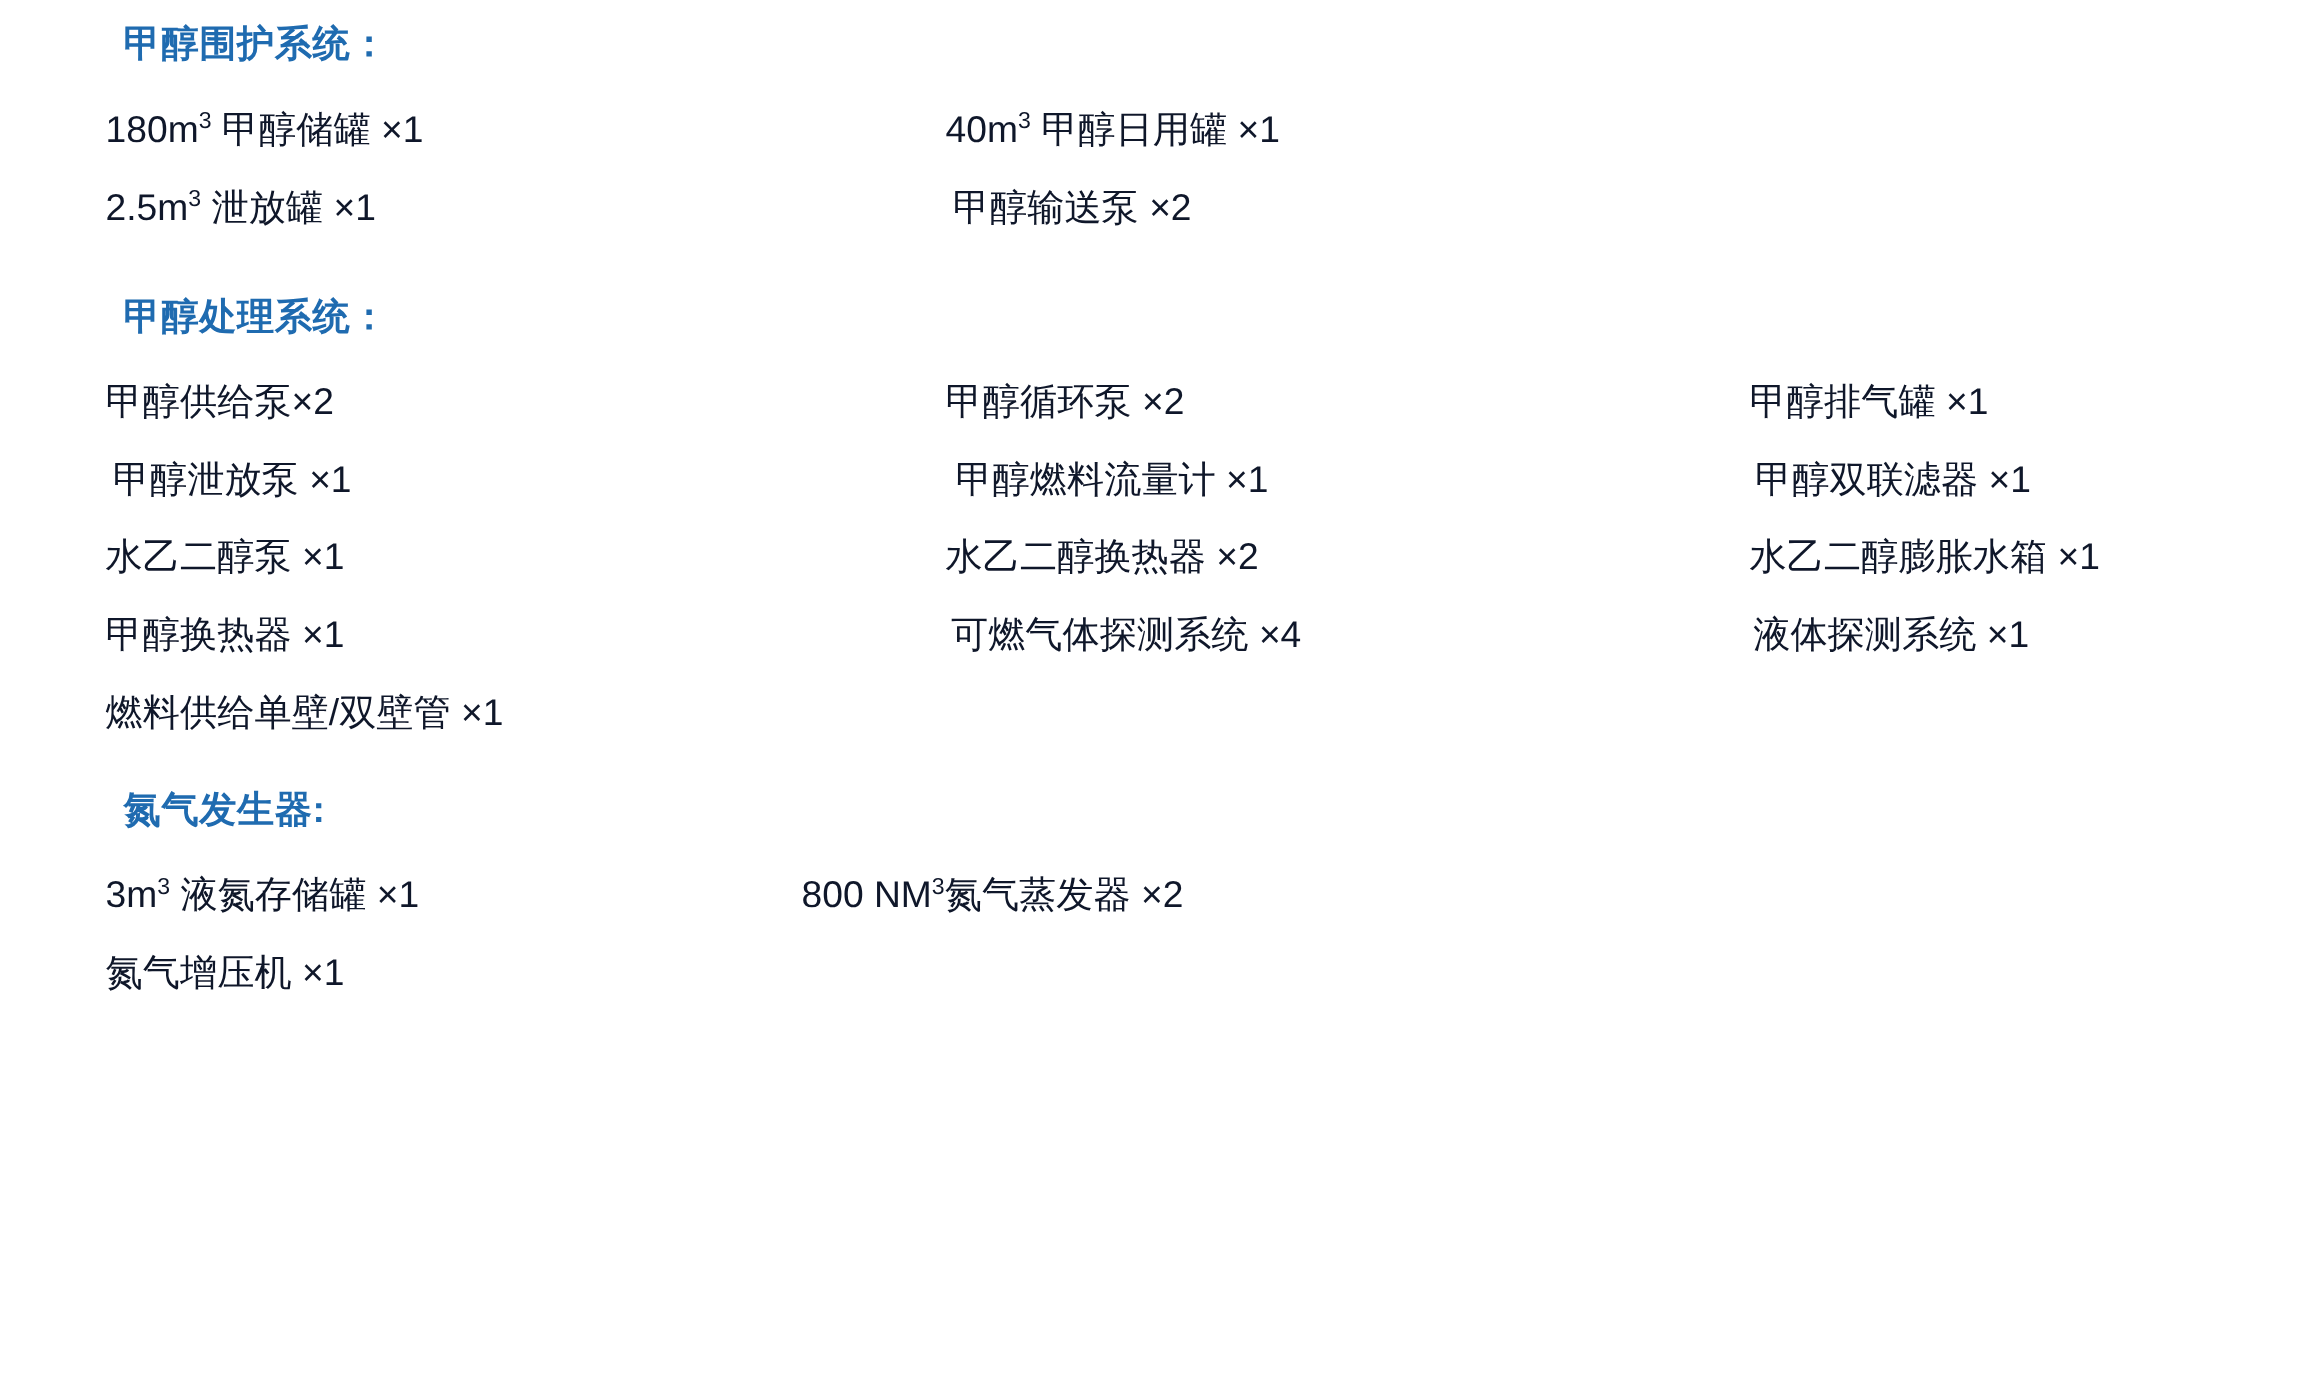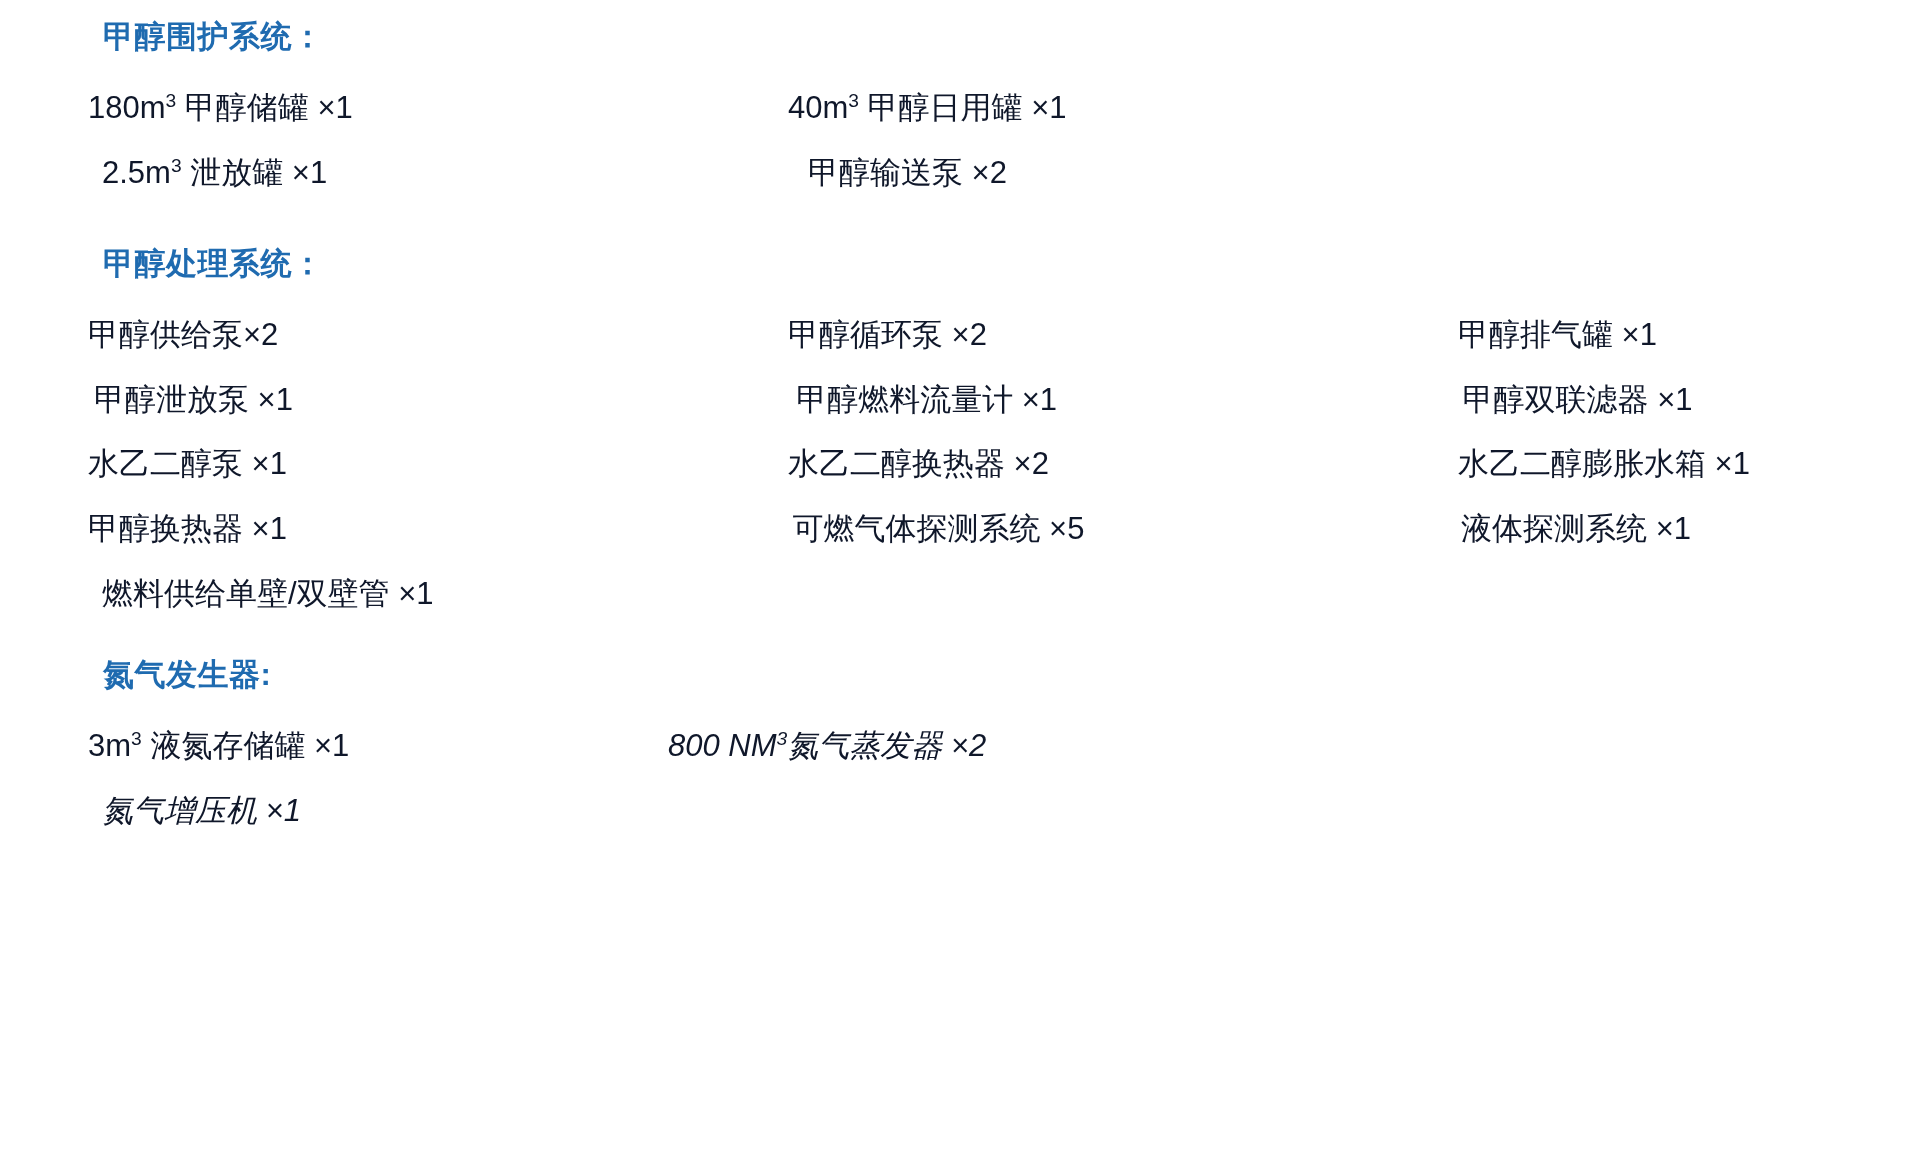--- a/index.html
+++ b/index.html
@@ -41,21 +41,20 @@
   .rows {
     display: block;
   }
   .row {
     display: flex;
     align-items: baseline;
     margin-bottom: 26px;
   }
   .row:last-child {
     margin-bottom: 0;
-    margin-left: 14px;
   }
   .cell {
     font-size: 31px;
     line-height: 1.25;
     color: #0f172a;
     white-space: nowrap;
   }
   .col-1 { width: 700px; }
   .col-2 { width: 660px; }
   .col-3 { width: 460px; }
@@ -69,21 +68,21 @@
     vertical-align: super;
     line-height: 0;
   }
 
   .gap-large { height: 42px; }
 
   .sec-methanol-containment .col-1 { width: 700px; }
   .sec-methanol-containment .col-2 { width: 660px; }
 
   .sec-nitrogen .col-1 { width: 580px; }
-  .sec-nitrogen .col-2 { width: 660px; font-style: italic; }
+  .sec-nitrogen .col-2 { width: 660px; }
 </style>
 </head>
 <body>
 
 <div class="page">
   <div class="content">
 
     <div class="section sec-methanol-containment">
       <div class="section-title">甲醇围护系统：</div>
       <div class="rows">
@@ -112,21 +111,21 @@
           <div class="cell col-2 indent-sm">甲醇燃料流量计 ×1</div>
           <div class="cell col-3 indent-md">甲醇双联滤器 ×1</div>
         </div>
         <div class="row">
           <div class="cell col-1">水乙二醇泵 ×1</div>
           <div class="cell col-2">水乙二醇换热器 ×2</div>
           <div class="cell col-3 indent-md">水乙二醇膨胀水箱 ×1</div>
         </div>
         <div class="row">
           <div class="cell col-1">甲醇换热器 ×1</div>
-          <div class="cell col-2 indent-sm">可燃气体探测系统 ×5</div>
+          <div class="cell col-2 indent-sm">可燃气体探测系统 ×4</div>
           <div class="cell col-3 indent-md">液体探测系统 ×1</div>
         </div>
         <div class="row">
           <div class="cell col-1">燃料供给单壁/双壁管 ×1</div>
           <div class="cell col-2"></div>
           <div class="cell col-3"></div>
         </div>
       </div>
     </div>
 

